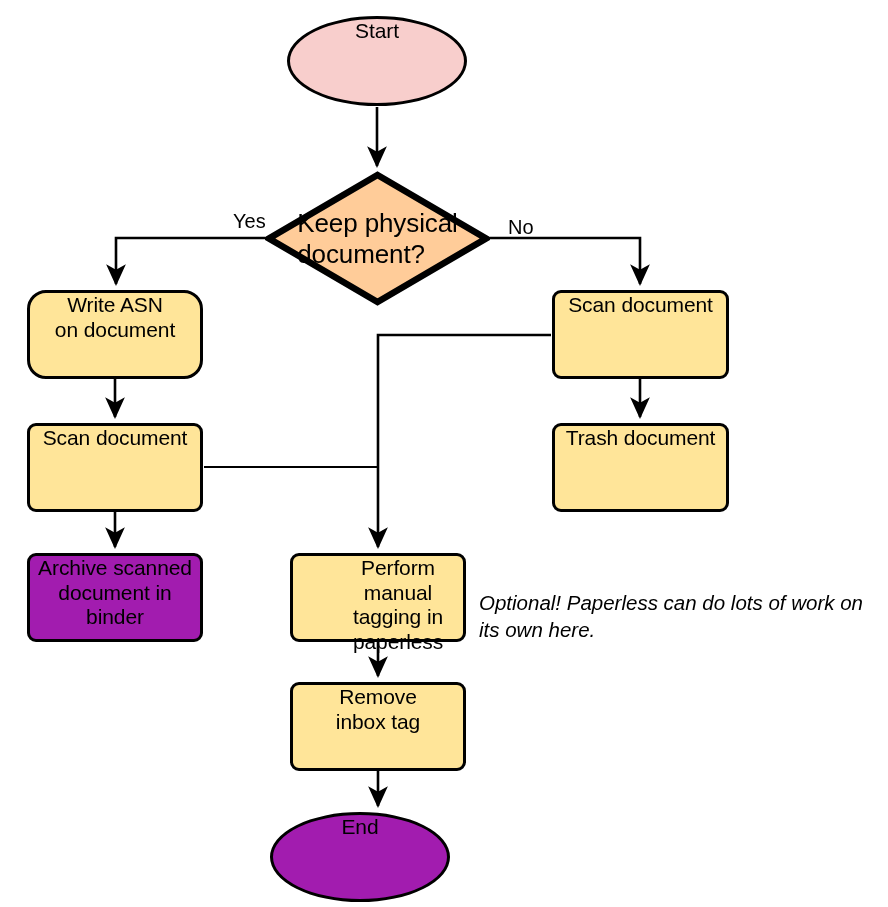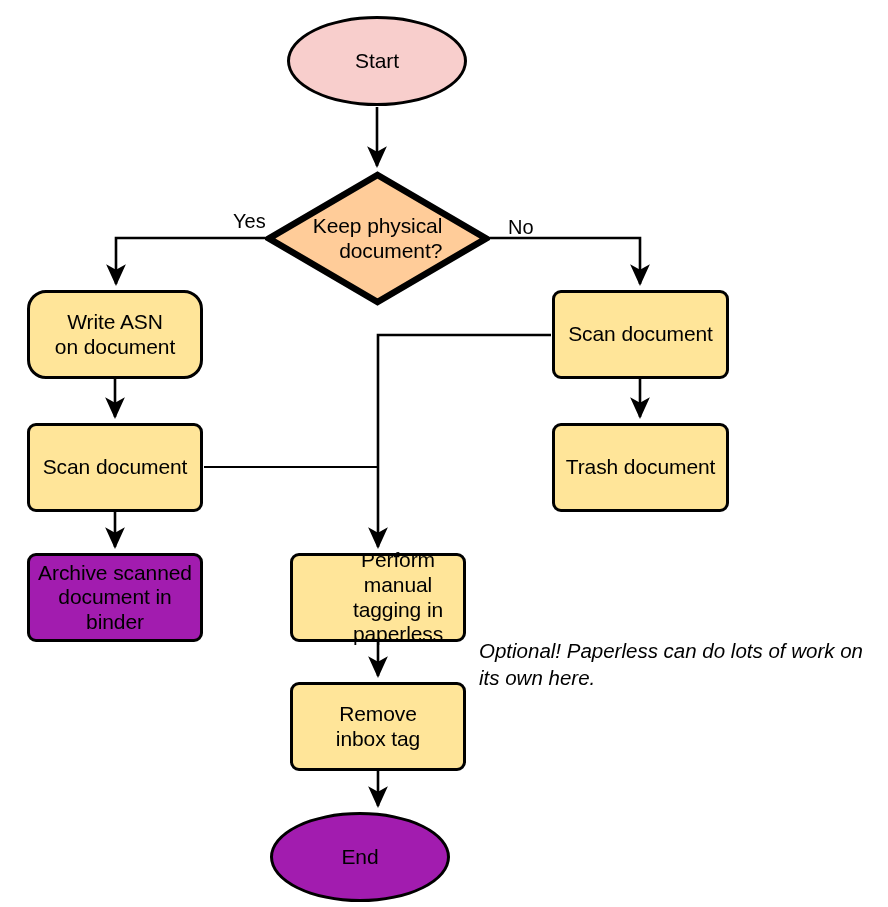--- a/index.html
+++ b/index.html
@@ -25,21 +25,20 @@
     position: absolute;
     left: 0;
     top: 0;
     width: 888px;
     height: 907px;
   }
   .node {
     position: absolute;
     box-sizing: border-box;
     display: flex;
-    align-items: center;
     justify-content: center;
     text-align: center;
     z-index: 5;
   }
   .node-label {
     display: block;
     width: 100%;
     line-height: 1.17;
     white-space: pre-line;
     font-size: 21px;
@@ -63,42 +62,41 @@
   .decision-shape {
     position: absolute;
     left: 0;
     top: 0;
     width: 100%;
     height: 100%;
   }
   .decision-text {
     position: relative;
     z-index: 2;
-    text-align: right;
+    text-align: left;
     line-height: 1.17;
     white-space: pre-line;
-    font-size: 21px;
+    font-size: 26px;
     letter-spacing: -0.1px;
   }
   .edge-label {
     position: absolute;
     font-size: 20px;
     color: #000000;
     z-index: 6;
     white-space: nowrap;
   }
   .note {
     position: absolute;
     font-style: italic;
     font-size: 20.5px;
     line-height: 1.3;
     color: #000000;
     z-index: 6;
     width: 408px;
-    margin-top: 48px;
   }
 </style>
 </head>
 <body>
 
 <div id="flow-root">
 
   <svg id="edge-layer" viewBox="0 0 888 907" width="888" height="907" aria-hidden="true">
     <defs>
       <marker id="arrowhead" markerWidth="9" markerHeight="9" refX="7.6" refY="4.2" orient="auto" markerUnits="strokeWidth">

